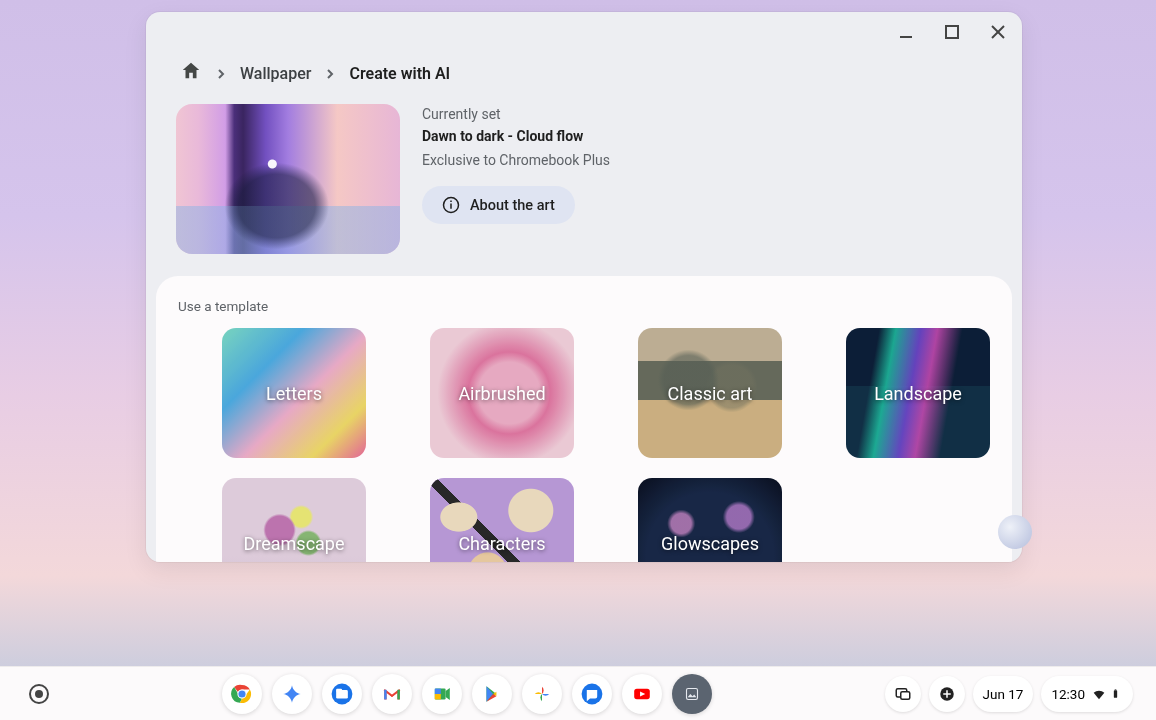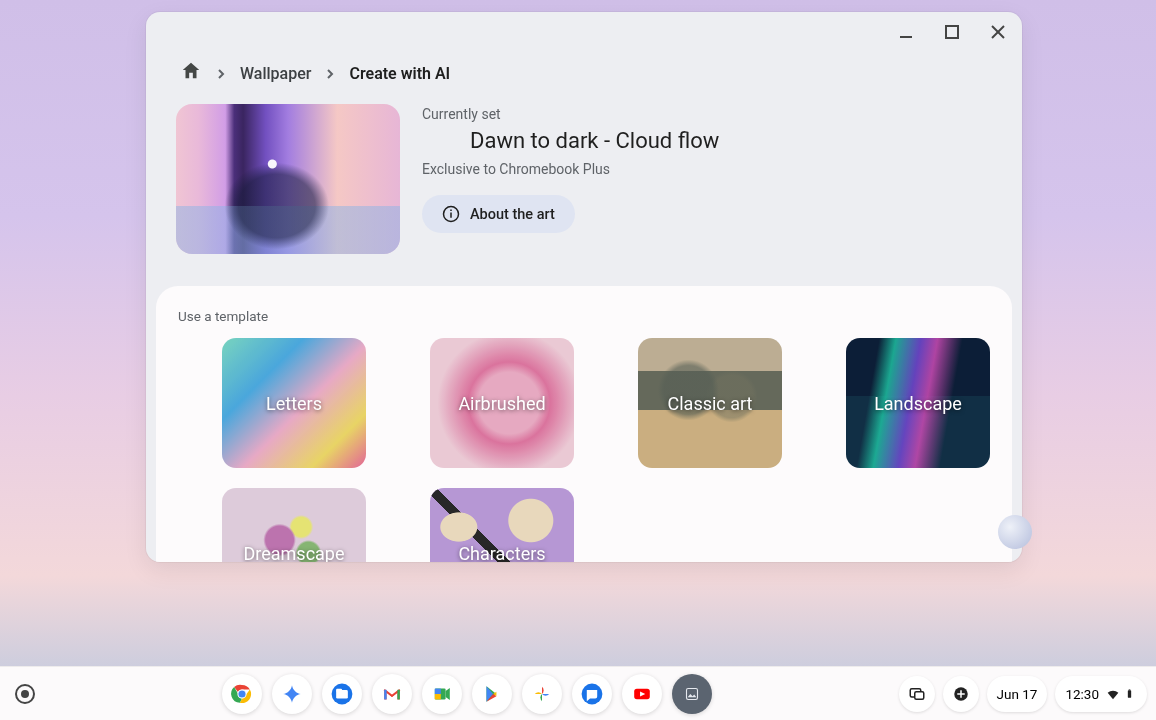--- a/index.html
+++ b/index.html
@@ -46,21 +46,21 @@
   }
   .crumbs .home svg { width: 22px; height: 22px; fill: #444746; }
   .crumbs .chev svg { width: 10px; height: 10px; stroke: #5f6368; stroke-width: 2; fill: none; }
   .crumbs .link { cursor: pointer; font-weight: 500; color: #3c4043; }
   .crumbs .current { font-weight: 600; color: #1f1f1f; }
 
   
   .current-set {
     display: flex;
     gap: 22px;
-    padding: 0 30px 32px 30px;
+    padding: 0 30px 22px 30px;
   }
   .preview {
     width: 224px;
     height: 150px;
     border-radius: 16px;
     background: linear-gradient(90deg,
         #f0c5d3 0%, #e9b9d9 10%, #d19de6 22%, #4b2f7a 26%, #3a2560 30%,
         #7250c0 40%, #a27de0 50%, #f5c8c5 72%, #e7b6d6 100%);
     position: relative;
     overflow: hidden;
@@ -69,21 +69,21 @@
     content:"";
     position:absolute;
     inset:0;
     background:
       radial-gradient(circle at 43% 40%, rgba(255,255,255,.95) 0 4px, transparent 5px),
       radial-gradient(ellipse at 45% 68%, rgba(20,25,55,.55) 0 22%, transparent 30%),
       linear-gradient(0deg, rgba(140,180,230,.5) 0 32%, transparent 32%);
   }
   .info { flex: 1; padding-top: 2px; }
   .info .label1 { font-size: 14px; color: #5f6368; margin-bottom: 6px; }
-  .info .title  { font-size: 22px; font-weight: 400; color: #1f1f1f; margin-bottom: 8px; margin-left: 48px; }
+  .info .title  { font-size: 14px; font-weight: 700; color: #1f1f1f; margin-bottom: 8px; }
   .info .label2 { font-size: 14px; color: #5f6368; margin-bottom: 18px; }
   .about-btn {
     display: inline-flex;
     align-items: center;
     gap: 10px;
     background: #dfe4f2;
     padding: 10px 20px;
     border-radius: 22px;
     font-size: 14.5px;
     font-weight: 500;
@@ -163,21 +163,21 @@
 
   
   .shelf {
     position: absolute;
     left: 0; right: 0; bottom: 0;
     height: 54px;
     background: #fcfafb;
     border-top: 1px solid rgba(0,0,0,.06);
     display: flex;
     align-items: center;
-    padding: 0 9px;
+    padding: 0 23px;
   }
   .launcher {
     width: 20px; height: 20px;
     border: 2px solid #444; border-radius: 50%;
     display: flex; align-items: center; justify-content: center;
     cursor: pointer;
     margin-left: 6px;
   }
   .launcher::after { content:""; width:8px; height:8px; background:#444; border-radius:50%; }
   .apps { display: flex; gap: 10px; margin-left: auto; margin-right: auto; }
@@ -274,20 +274,23 @@
         </div>
       <div class="tcard bg-landscape">
           <span class="lbl">Landscape</span>
         </div>
       <div class="tcard bg-dreamscape">
           <span class="lbl">Dreamscape</span>
         </div>
       <div class="tcard bg-characters">
           <span class="lbl">Characters</span>
         </div>
+      <div class="tcard bg-glowscapes">
+          <span class="lbl">Glowscapes</span>
+        </div>
     </div>
   </div>
 </div>
 
 <div class="blob"></div>
 
 <div class="shelf">
   <div class="launcher"></div>
 
   <div class="apps">

